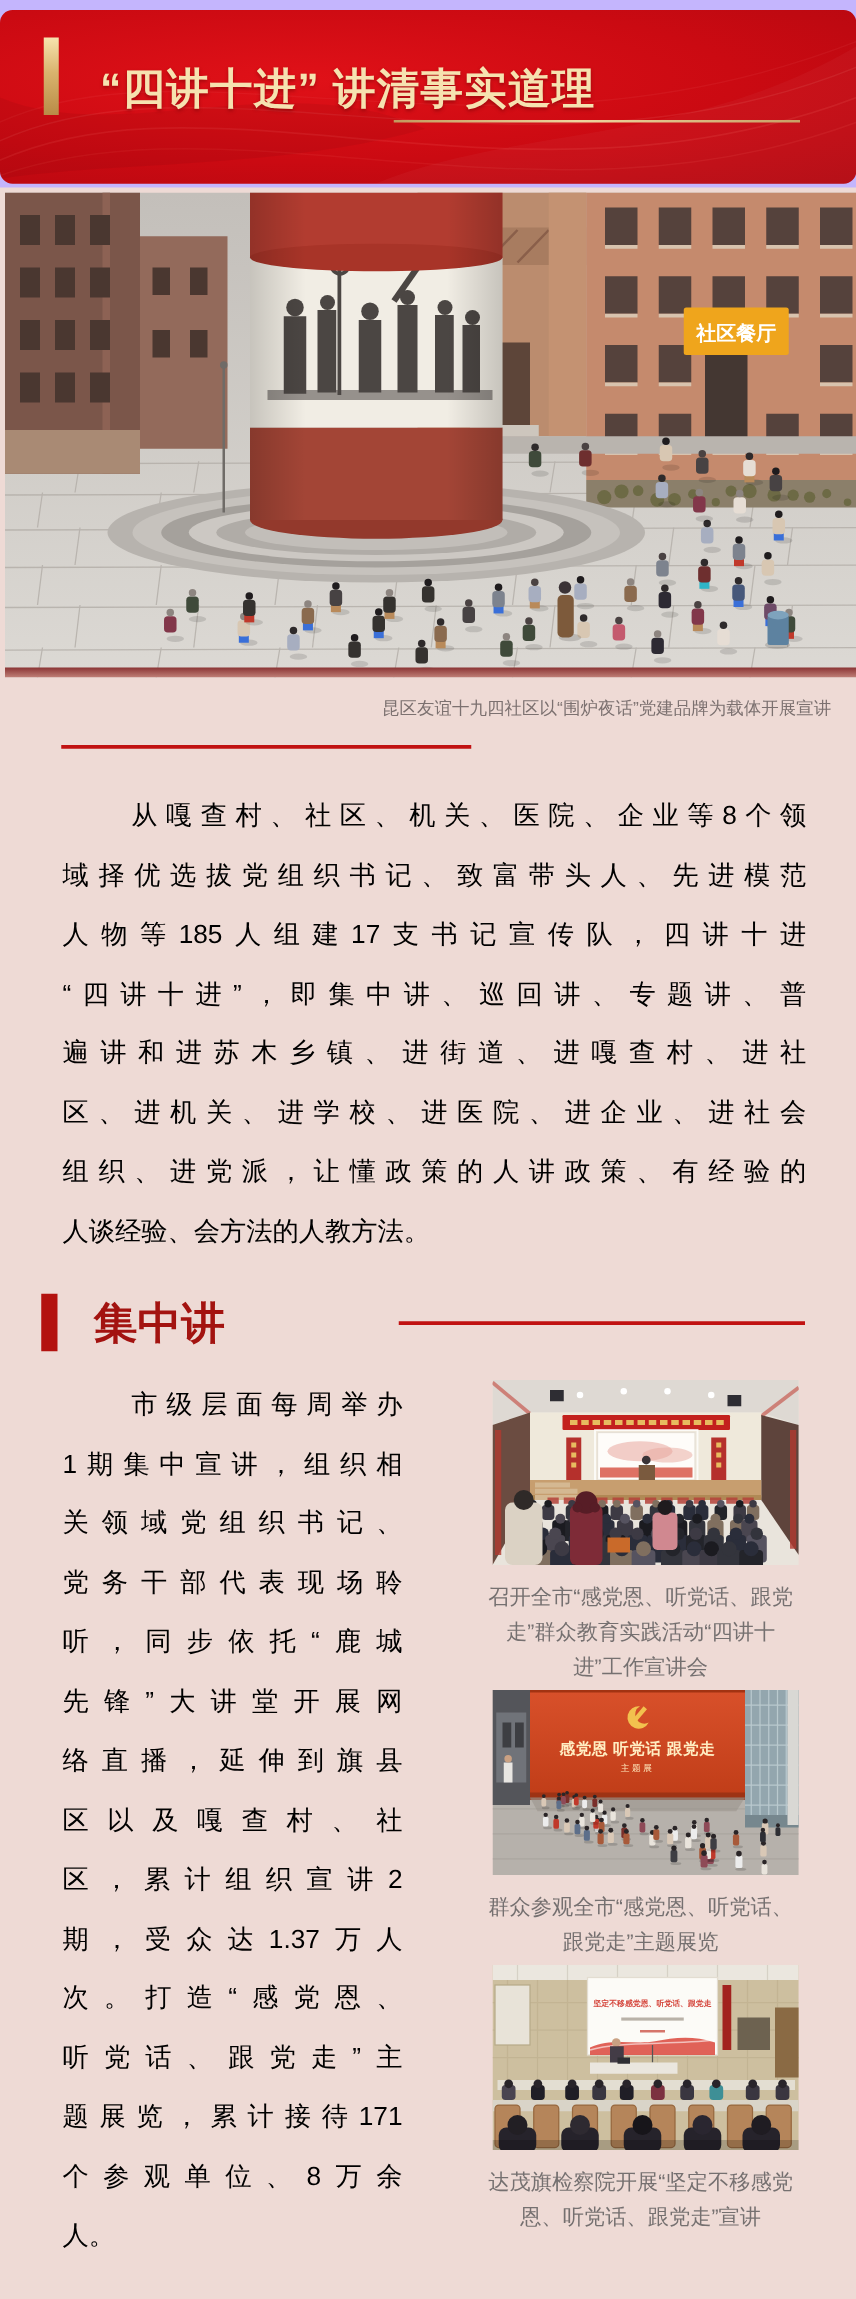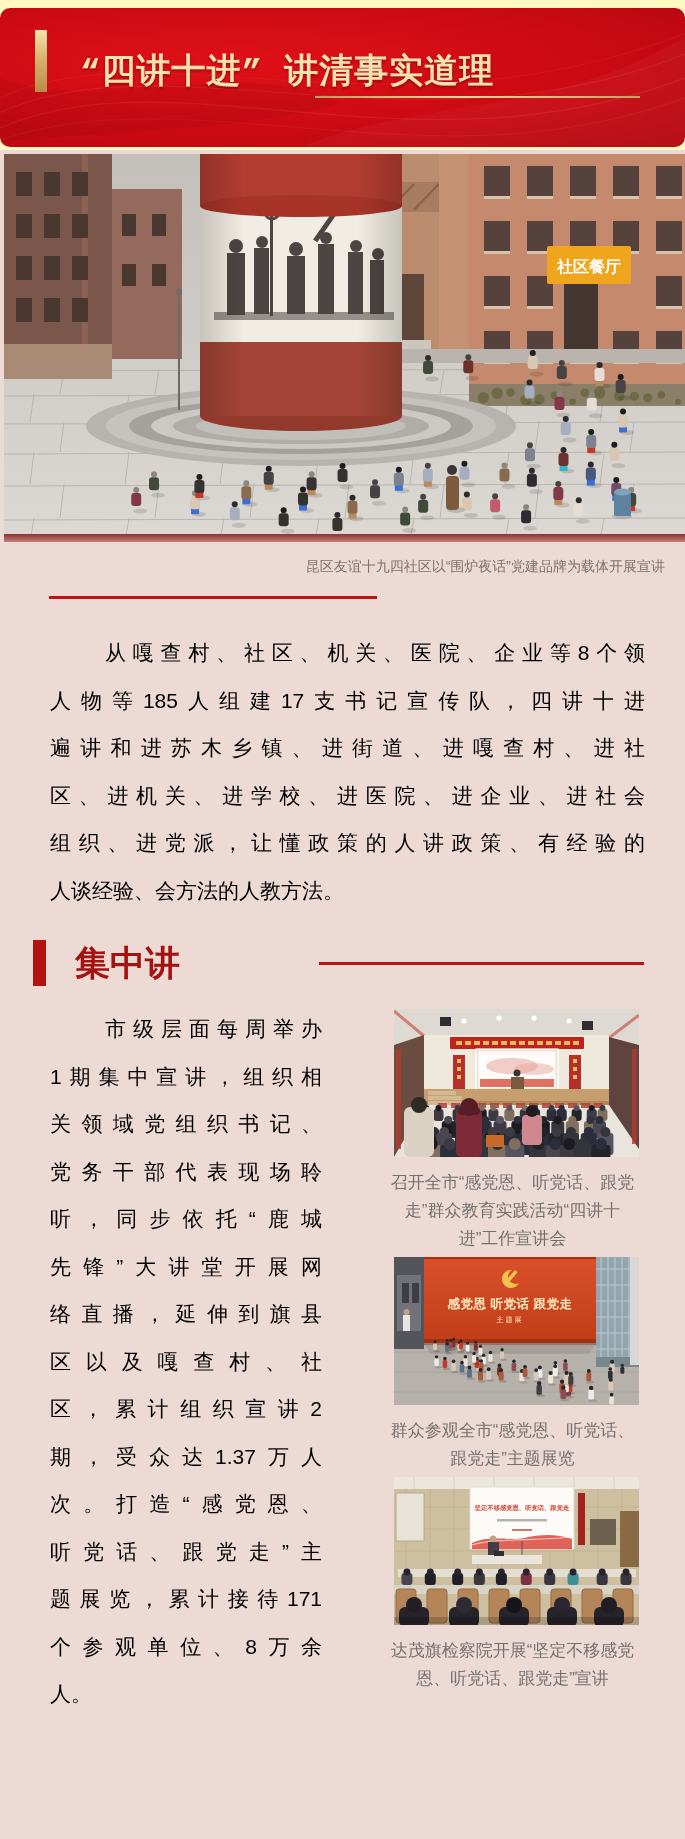--- a/index.html
+++ b/index.html
@@ -1,20 +1,20 @@
 <!DOCTYPE html>
 <html><head>
 <meta charset="utf-8">
 <style>
   html,body{margin:0;padding:0;}
   body{width:685px;background:#eedad5;font-family:"Liberation Sans","DejaVu Sans",sans-serif;}
   .page{width:685px;position:relative;}
 
   
-  .top-white{background:#fef9c3;padding:8px 0 3px 0;font-family:Liberation Mono, monospace;}
+  .top-white{background:#c4b5fd;padding:8px 0 3px 0;}
   .banner{position:relative;height:139px;border-radius:10px;overflow:hidden;
     background:radial-gradient(ellipse at 35% 40%, #e01118 0%, #cb0a12 55%, #b30810 100%);}
   .banner svg.waves{position:absolute;inset:0;width:100%;height:100%;}
   .gold-bar{position:absolute;left:35px;top:22px;width:12px;height:62px;
     background:linear-gradient(180deg,#f7e3ae,#d9b36e 45%,#b98c47);}
   .banner h1{position:absolute;left:80px;top:40px;margin:0;font-size:34px;font-weight:bold;
     color:#f6e2b0;letter-spacing:1px;text-shadow:0 2px 3px rgba(90,0,0,.45);}
   .gold-underline{position:absolute;left:315px;top:88px;width:325px;height:2px;
     background:linear-gradient(90deg,#c29a5e,#eed69e 45%,#c8a066);}
 
@@ -429,21 +429,23 @@
 
       <rect x="0" y="380" width="685" height="8" fill="url(#maroon)"></rect>
     </svg>
   </figure>
 
   <div class="hero-caption">昆区友谊十九四社区以“围炉夜话”党建品牌为载体开展宣讲</div>
   <div class="red-divider"></div>
 
   <div class="para intro">
       <div class="line indent">从嘎查村、社区、机关、医院、企业等8个领</div>
+      <div class="line">域择优选拔党组织书记、致富带头人、先进模范</div>
       <div class="line">人物等185人组建17支书记宣传队，四讲十进</div>
+      <div class="line">“四讲十进”，即集中讲、巡回讲、专题讲、普</div>
       <div class="line">遍讲和进苏木乡镇、进街道、进嘎查村、进社</div>
       <div class="line">区、进机关、进学校、进医院、进企业、进社会</div>
       <div class="line">组织、进党派，让懂政策的人讲政策、有经验的</div>
       <div class="line last">人谈经验、会方法的人教方法。</div>
     </div>
 
   <div class="section-header">
     <span class="sec-bar"></span>
     <h2 class="sec-title">集中讲</h2>
     <span class="sec-line"></span>

